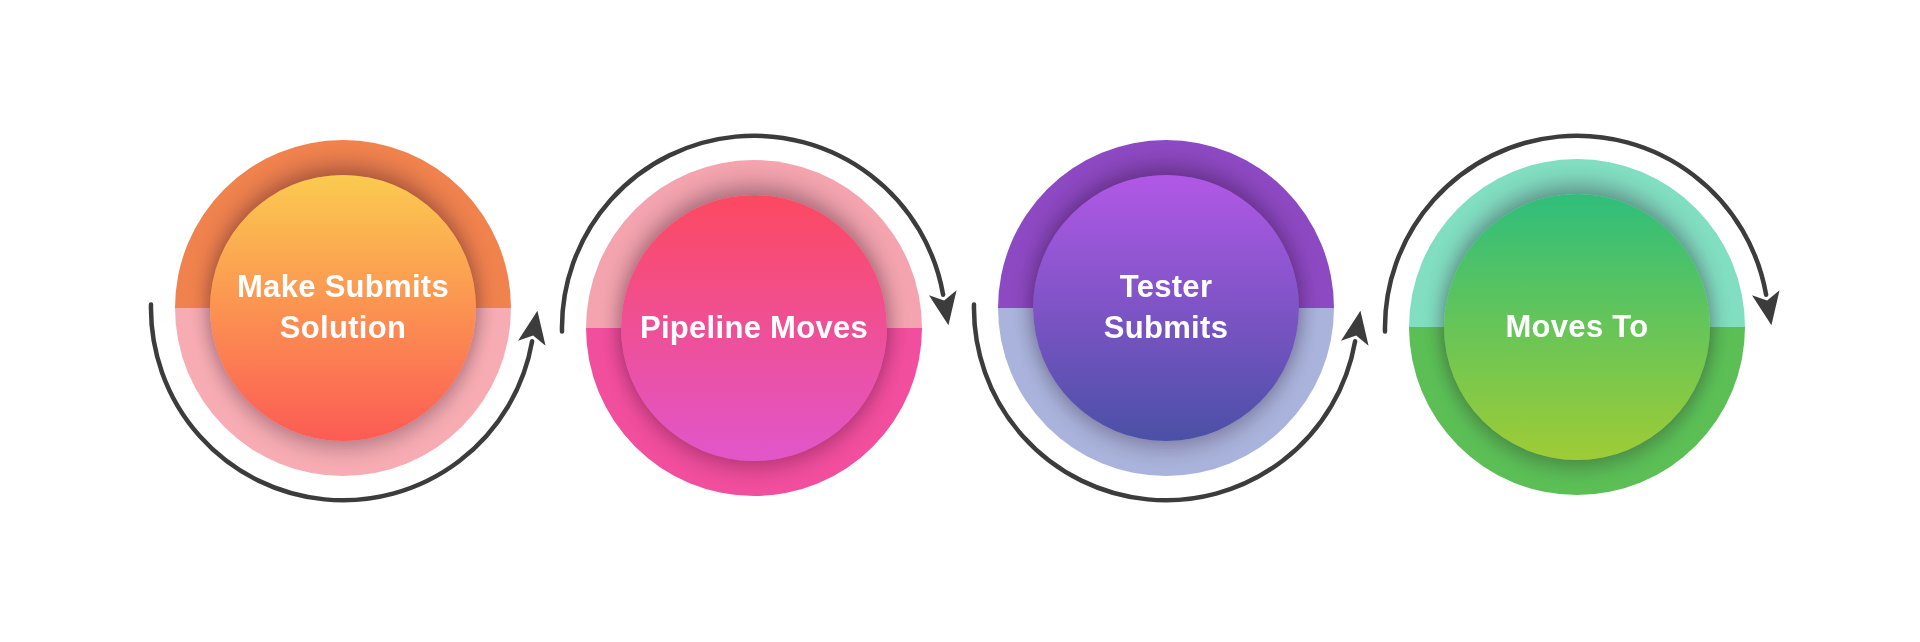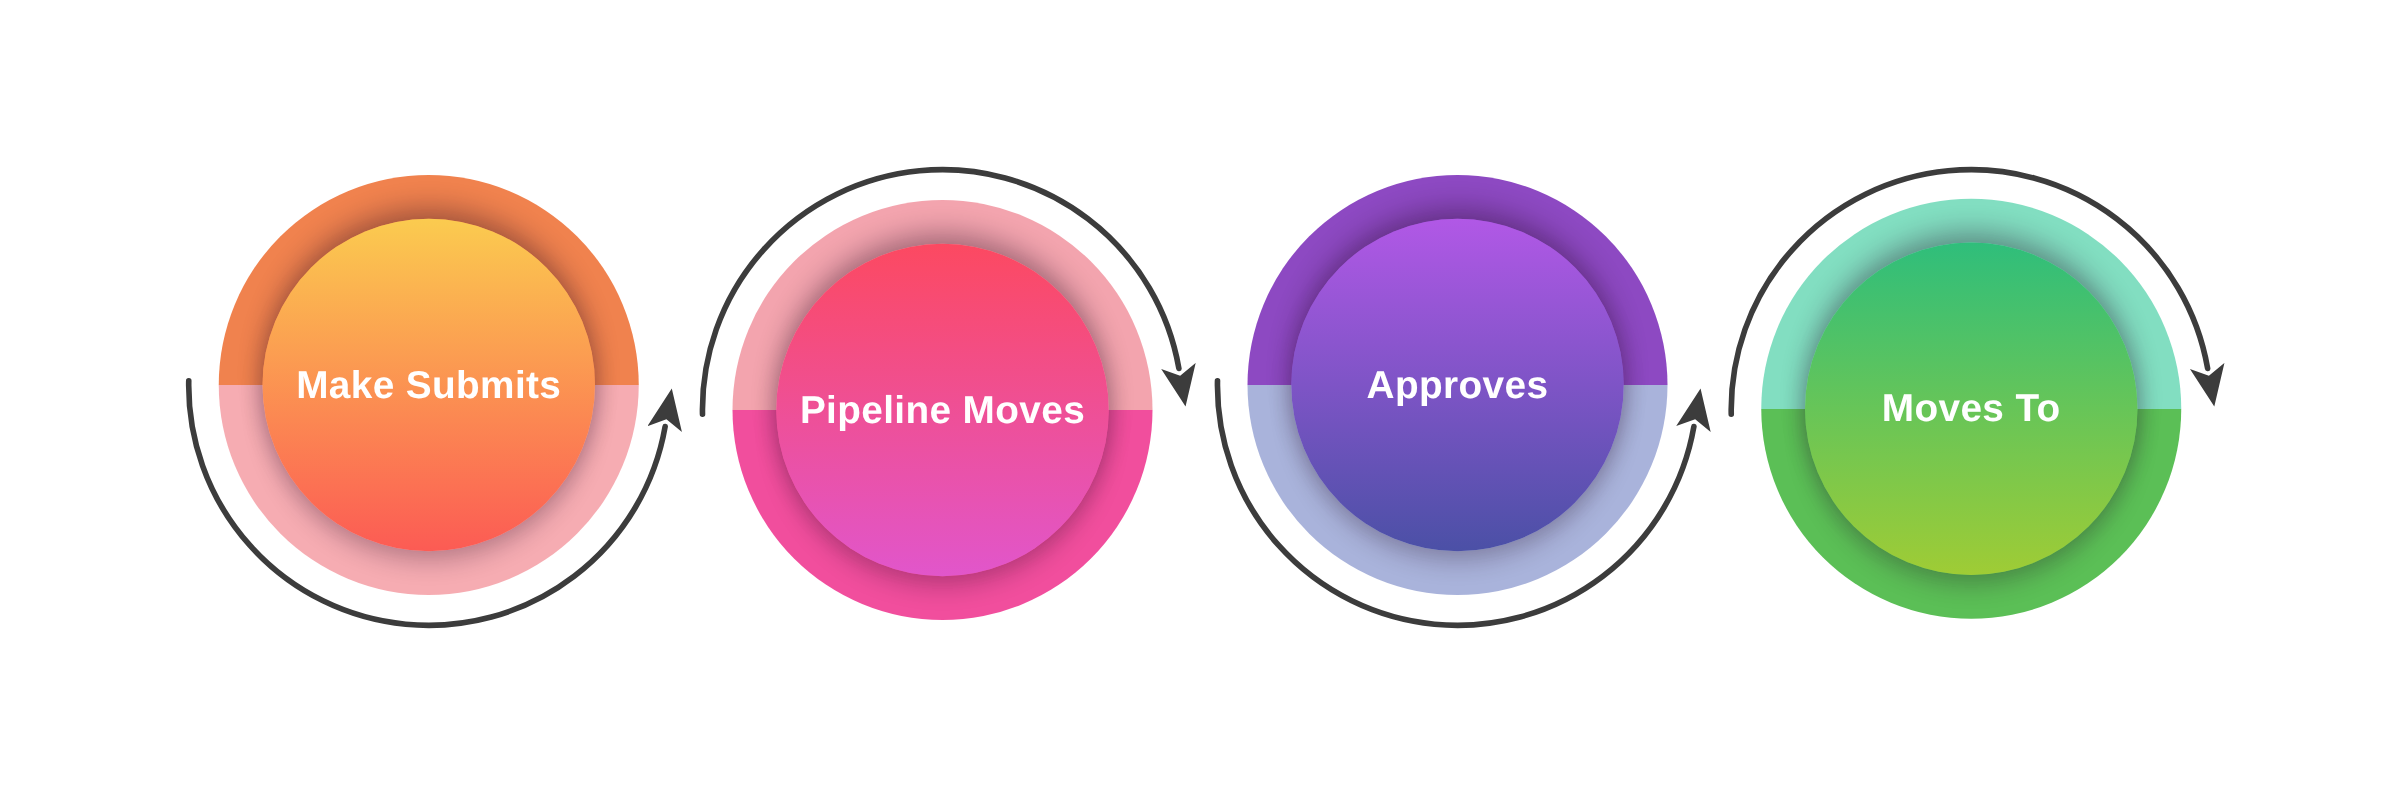--- a/index.html
+++ b/index.html
@@ -80,36 +80,38 @@
     <path d="M 151 304.6 A 192 192 0 0 0 532.1 341.3" marker-end="url(#ah)"></path>
     <path d="M 562 331.4 A 192 192 0 0 1 943.1 294.7" marker-end="url(#ah)"></path>
     <path d="M 974 304.6 A 192 192 0 0 0 1355.1 341.3" marker-end="url(#ah)"></path>
     <path d="M 1385 331.4 A 192 192 0 0 1 1766.1 294.7" marker-end="url(#ah)"></path>
   </svg>
 
   <div class="step step-1" style="--ring-top: #F0824E; --ring-bottom: #F6ACB2; --inner-top: #FBCB4F; --inner-bottom: #FC5B54;">
     <div class="inner">
       <div class="label">
         <div>Make Submits</div>
+        <div>Solution</div>
       </div>
     </div>
   </div>
 
   <div class="step step-2" style="--ring-top: #F3A4AE; --ring-bottom: #F14E9D; --inner-top: #FC4961; --inner-bottom: #E156CB;">
     <div class="inner">
       <div class="label">
         <div>Pipeline Moves</div>
       </div>
     </div>
   </div>
 
   <div class="step step-3" style="--ring-top: #8D49C2; --ring-bottom: #A9B3DB; --inner-top: #B158E6; --inner-bottom: #4B50A6;">
     <div class="inner">
       <div class="label">
-        <div>Approves</div>
+        <div>Tester</div>
+        <div>Submits</div>
       </div>
     </div>
   </div>
 
   <div class="step step-4" style="--ring-top: #82DEC1; --ring-bottom: #5BBF56; --inner-top: #2FBE7B; --inner-bottom: #9FCC35;">
     <div class="inner">
       <div class="label">
         <div>Moves To</div>
       </div>
     </div>

